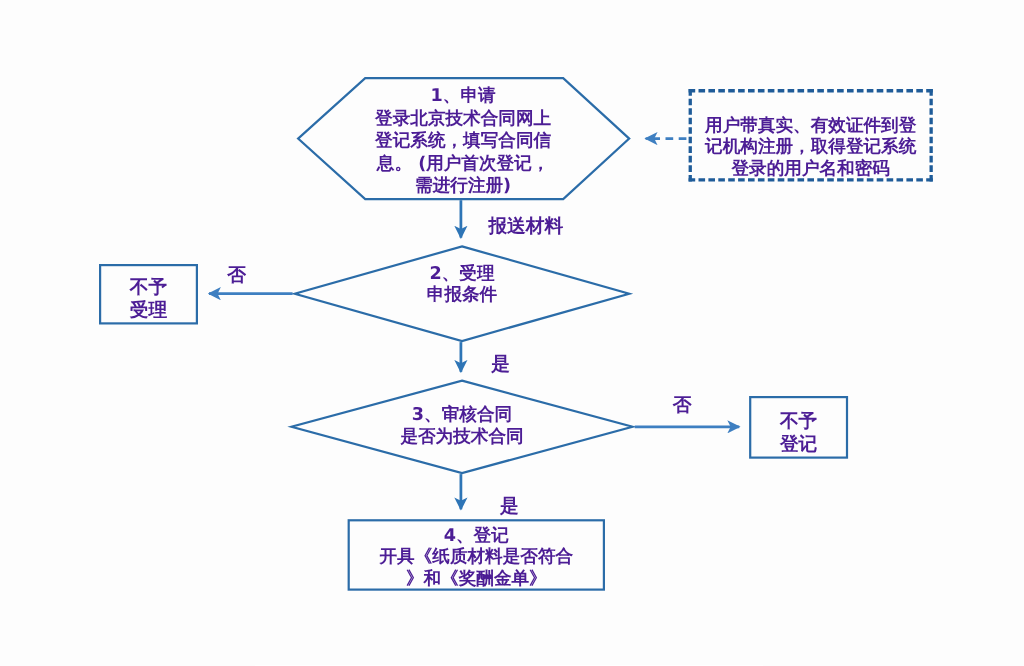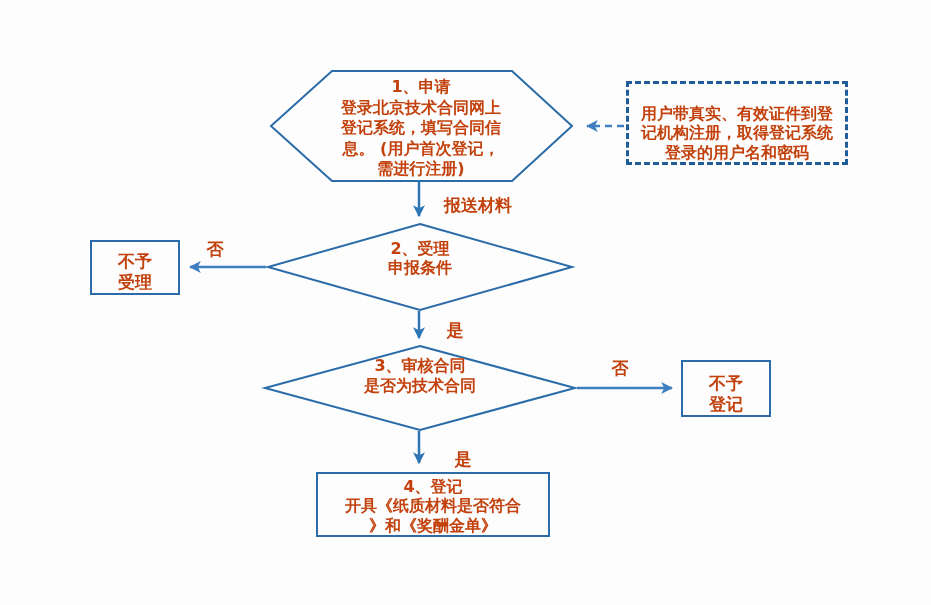--- a/index.html
+++ b/index.html
@@ -1,32 +1,32 @@
 <!DOCTYPE html>
 <html><head>
 <meta charset="utf-8">
 <style>
   html,body{margin:0;padding:0;background:#ffffff;}
   .canvas{
     position:relative;width:931px;height:605px;background:#fdfdfd;
     font-family:"DejaVu Sans","Liberation Sans",sans-serif;
-    font-weight:bold;color:#c2410c;overflow:hidden;
+    font-weight:bold;color:#4c1d95;overflow:hidden;
   }
   .layer{position:absolute;left:0;top:0;width:931px;height:605px;}
   .txt{position:absolute;text-align:center;white-space:nowrap;}
   .hex-text{left:281px;top:77px;width:280px;font-size:16px;line-height:20.5px;}
   .note-box{
     position:absolute;left:626px;top:81px;width:222px;height:84px;
     border:3px dashed #1f5c99;box-sizing:border-box;
     display:flex;flex-direction:column;justify-content:flex-end;align-items:center;
     font-size:16px;line-height:19.5px;text-align:center;background:#fdfdfd;
   }
   .submit-label{left:444px;top:194px;font-size:17px;}
   .d2-text{left:320px;top:240px;width:200px;font-size:16px;line-height:18.5px;}
-  .d3-text{left:320px;top:356px;width:200px;font-size:16px;line-height:19.5px;}
+  .d3-text{left:320px;top:367px;width:200px;font-size:16px;line-height:19.5px;}
   .branch-label{font-size:17px;width:30px;}
   .no1{left:200px;top:238px;}
   .yes1{left:440px;top:319px;}
   .no2{left:605px;top:357px;}
   .yes2{left:448px;top:448px;}
   .rect{
     position:absolute;border:2px solid #2b6ca8;box-sizing:border-box;background:#fdfdfd;
     display:flex;flex-direction:column;justify-content:flex-end;align-items:center;text-align:center;
   }
   .left-rect{left:90px;top:240px;width:90px;height:55px;font-size:17px;line-height:21px;}

